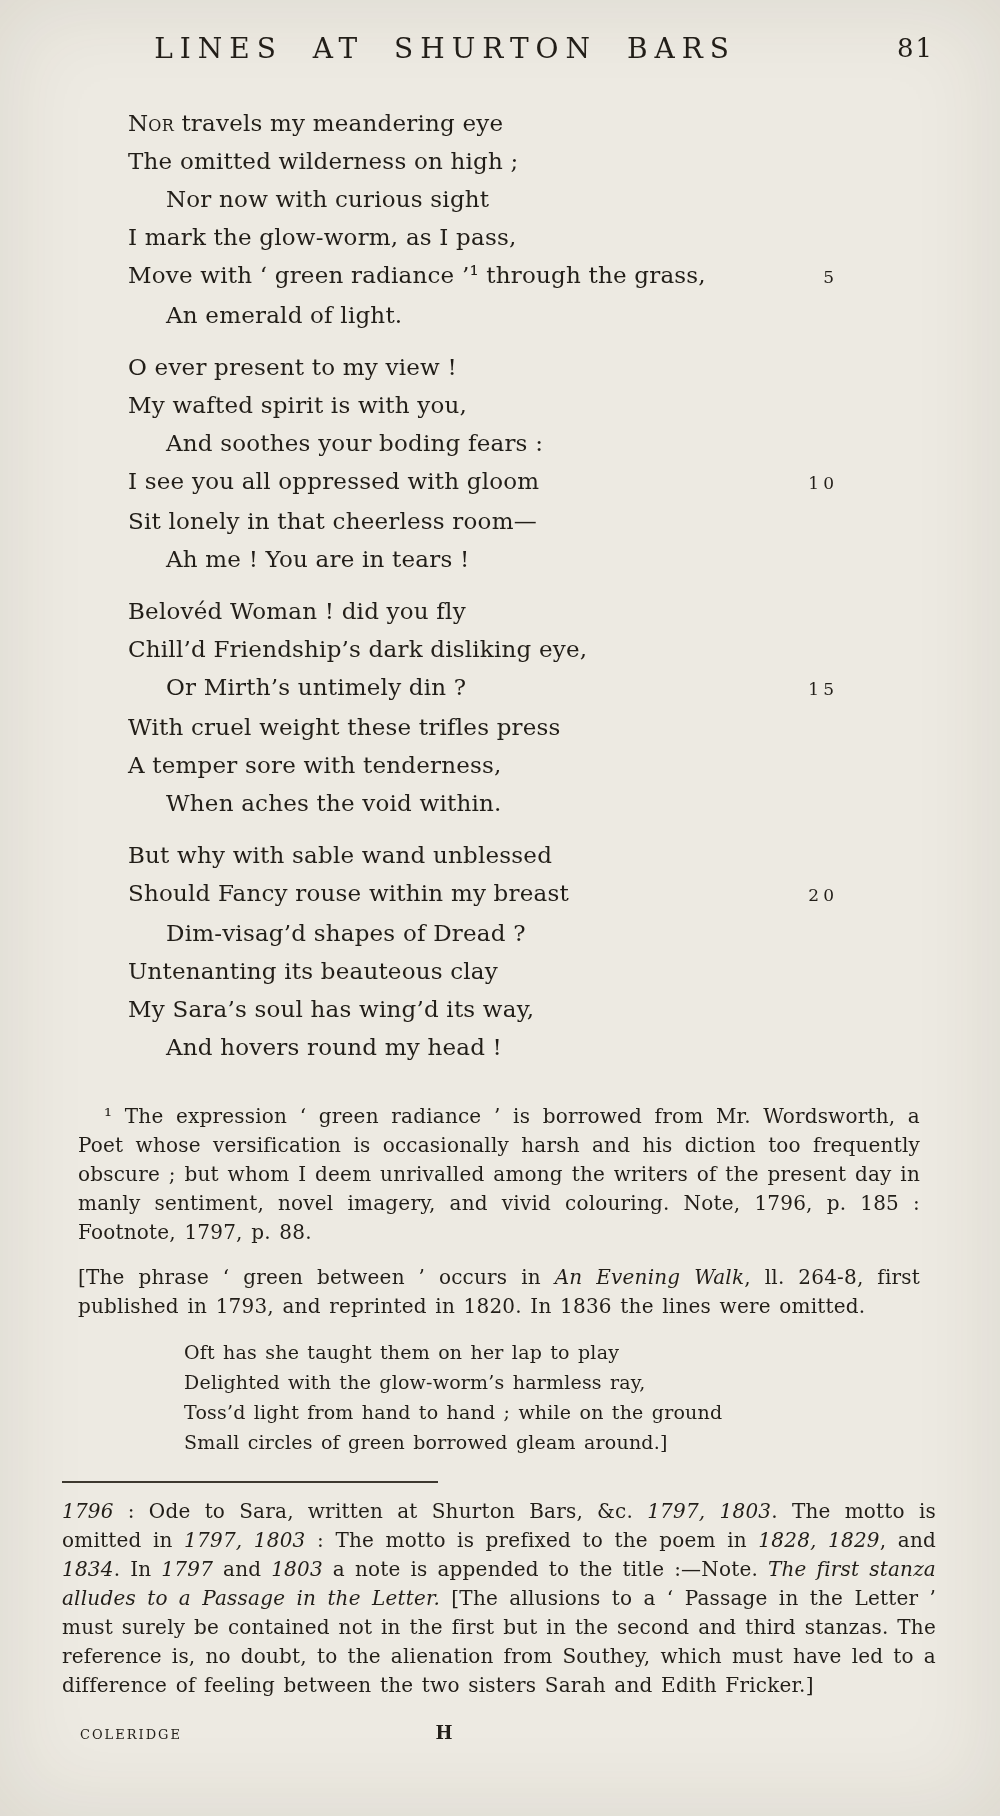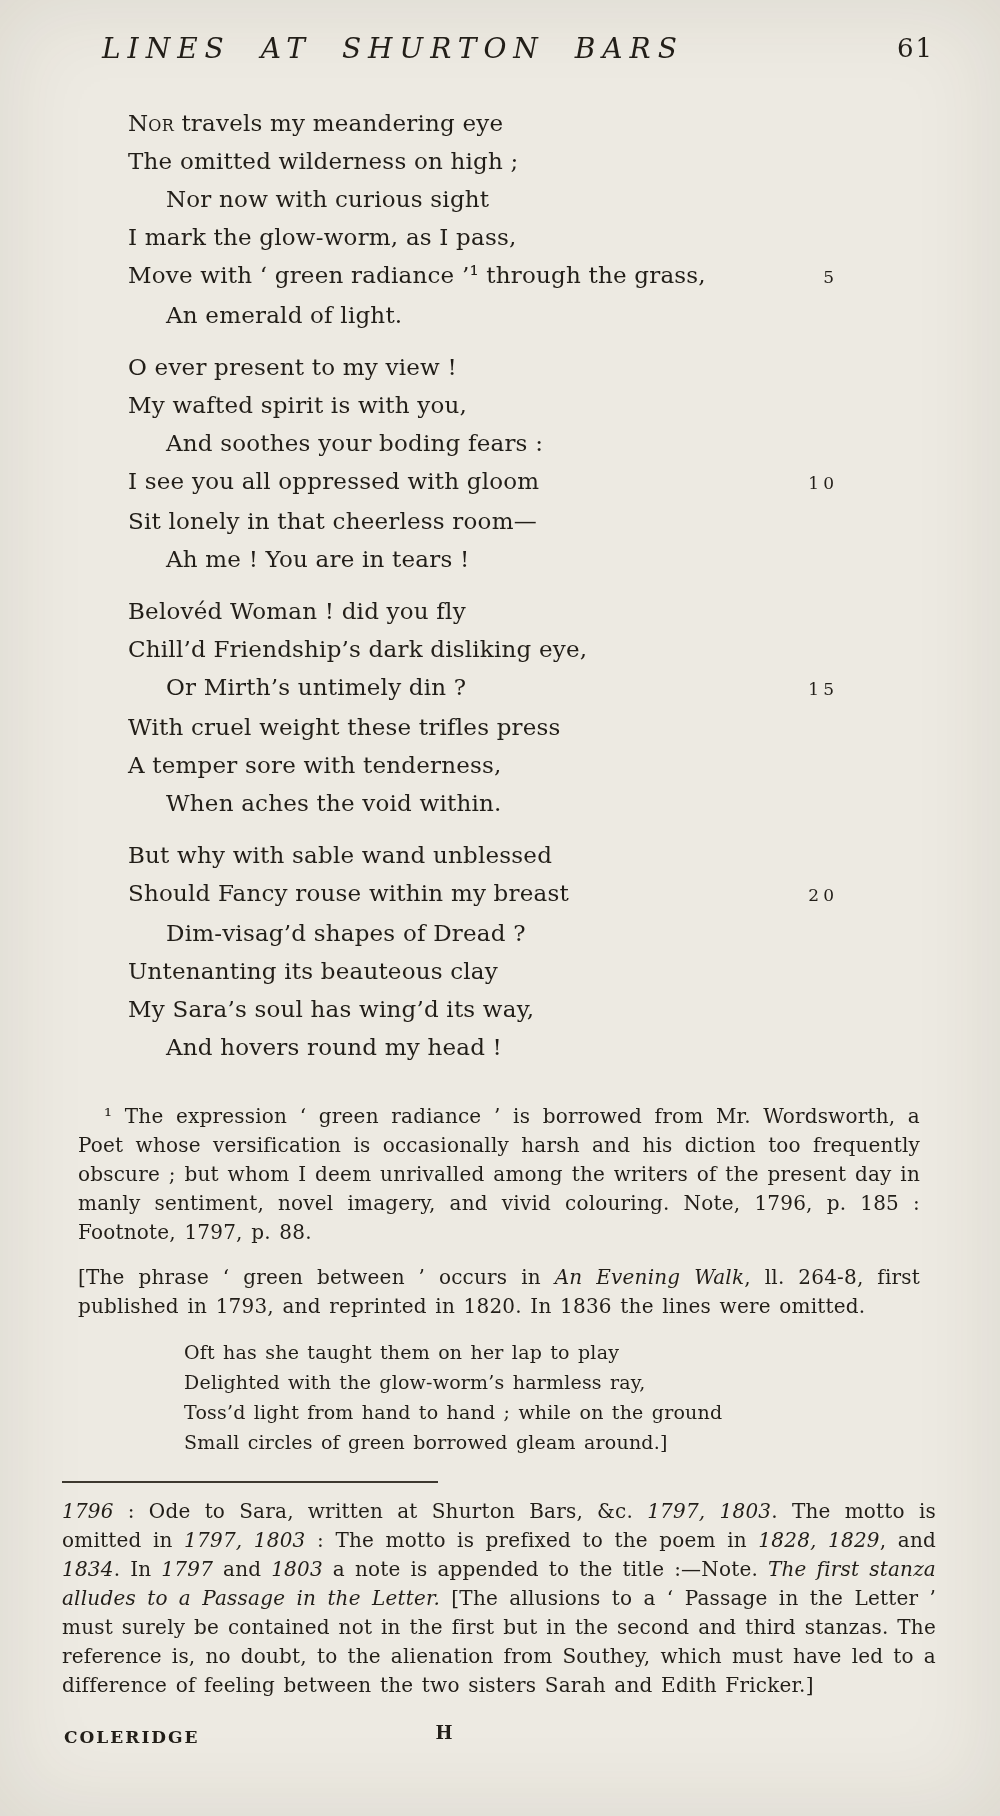--- a/index.html
+++ b/index.html
@@ -13,24 +13,23 @@
   }
   .page {
     width: 100%; height: 100%;
     padding: 30px 64px 0 62px;
     position: relative;
     box-shadow: inset 0 0 90px rgba(60,50,30,0.10);
   }
   .header { position: relative; height: 48px; margin-bottom: 26px; }
   .header-title {
     position: absolute; left: 40px; right: 200px; top: 2px;
-    text-align: left;
+    text-align: right;
     font-size: 28px; letter-spacing: 7px; word-spacing: 14px;
     white-space: nowrap;
-    font-style: italic;
   }
   .page-number {
     position: absolute; right: 2px; top: 3px;
     font-size: 26px; letter-spacing: 2px;
   }
   .poem { margin-left: 66px; width: 712px; margin-top: 6px; }
   .stanza { margin-bottom: 14px; }
   .poem-line { display: flex; align-items: baseline; font-size: 23px; line-height: 38px; justify-content: flex-end; }
   .poem-line .line-text { flex: 1 1 auto; white-space: nowrap; letter-spacing: 0.2px; }
   .poem-line.indent .line-text { padding-left: 38px; }
@@ -38,31 +37,31 @@
   .small-caps { font-variant: small-caps; }
   .footnotes { margin-top: 36px; font-size: 20px; line-height: 29px; text-align: justify; letter-spacing: 0.2px; word-spacing: 2px; }
   .footnote-para { margin: 16px; text-indent: 26px; }
   .bracket-para { margin-top: 6px; text-indent: 0; }
   .it { font-style: italic; }
   .quote { margin: 9px 0 6px 122px; text-align: left; }
   .quote-line { font-size: 19px; line-height: 30px; white-space: nowrap; }
   .rule { border: none; border-top: 2px solid #3d382f; width: 376px; margin: 24px 0 14px 0; }
   .apparatus { margin: 0; font-size: 20px; line-height: 29px; text-align: justify; letter-spacing: 0.2px; word-spacing: 2px; }
   .footer { position: relative; margin-top: 22px; height: 26px; }
-  .signature { position: absolute; left: 2px; top: 5px; font-size: 17px; font-weight: bold; letter-spacing: 2px; }
+  .signature { position: absolute; left: 18px; top: 5px; font-size: 13px; font-weight: normal; letter-spacing: 2px; }
   .gathering { position: absolute; left: 0; right: 110px; text-align: center; top: 0; font-size: 18px; font-weight: bold; }
 </style>
 </head>
 <body>
 
 <div class="page">
 
   <div class="header">
     <div class="header-title">LINES AT SHURTON BARS</div>
-    <div class="page-number">61</div>
+    <div class="page-number">81</div>
   </div>
 
   <div class="poem">
       <div class="stanza">
         <div class="poem-line">
           <span class="line-text"><span class="small-caps">Nor</span> travels my meandering eye</span>
           <span class="line-number"></span>
         </div>
         <div class="poem-line">
           <span class="line-text">The omitted wilderness on high ;</span>

